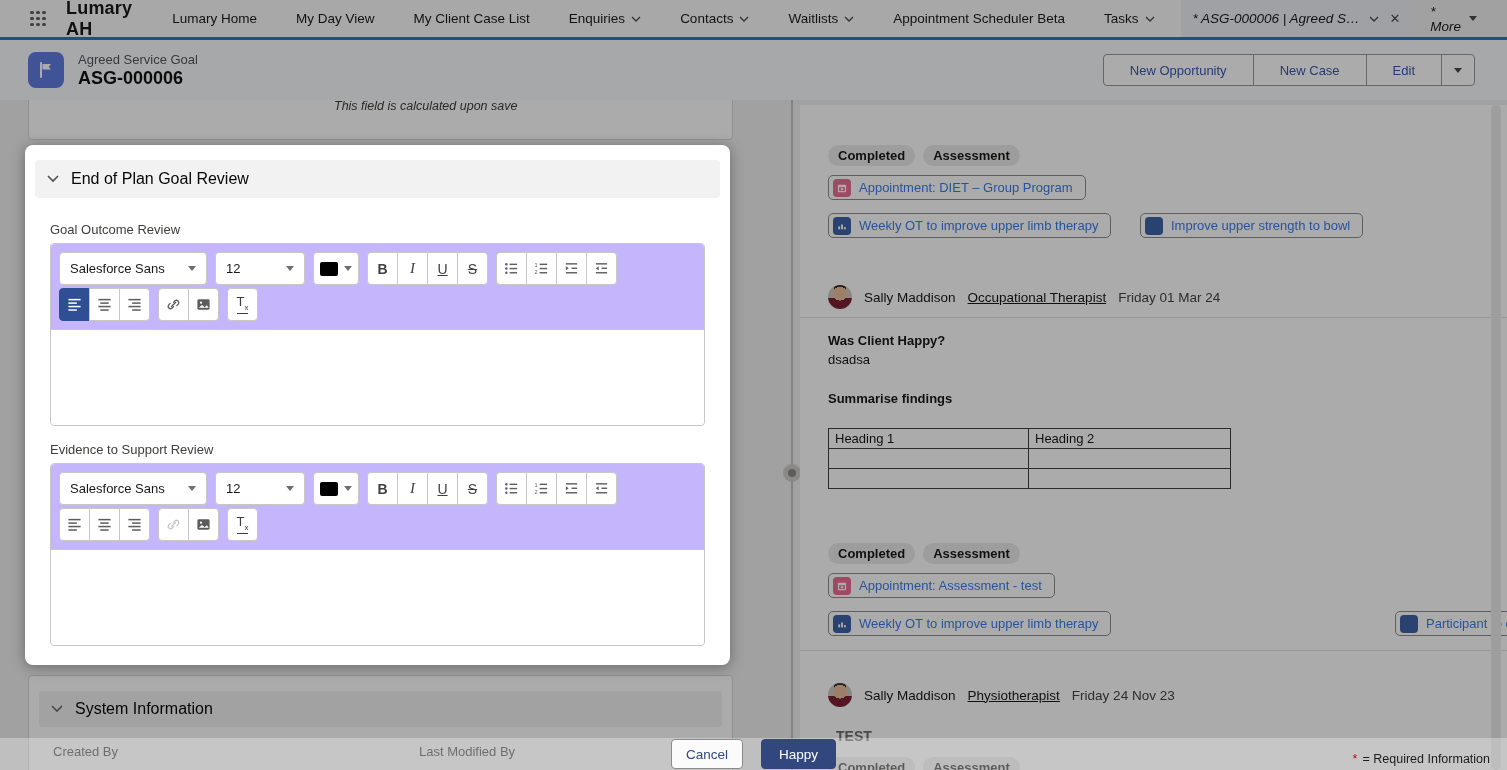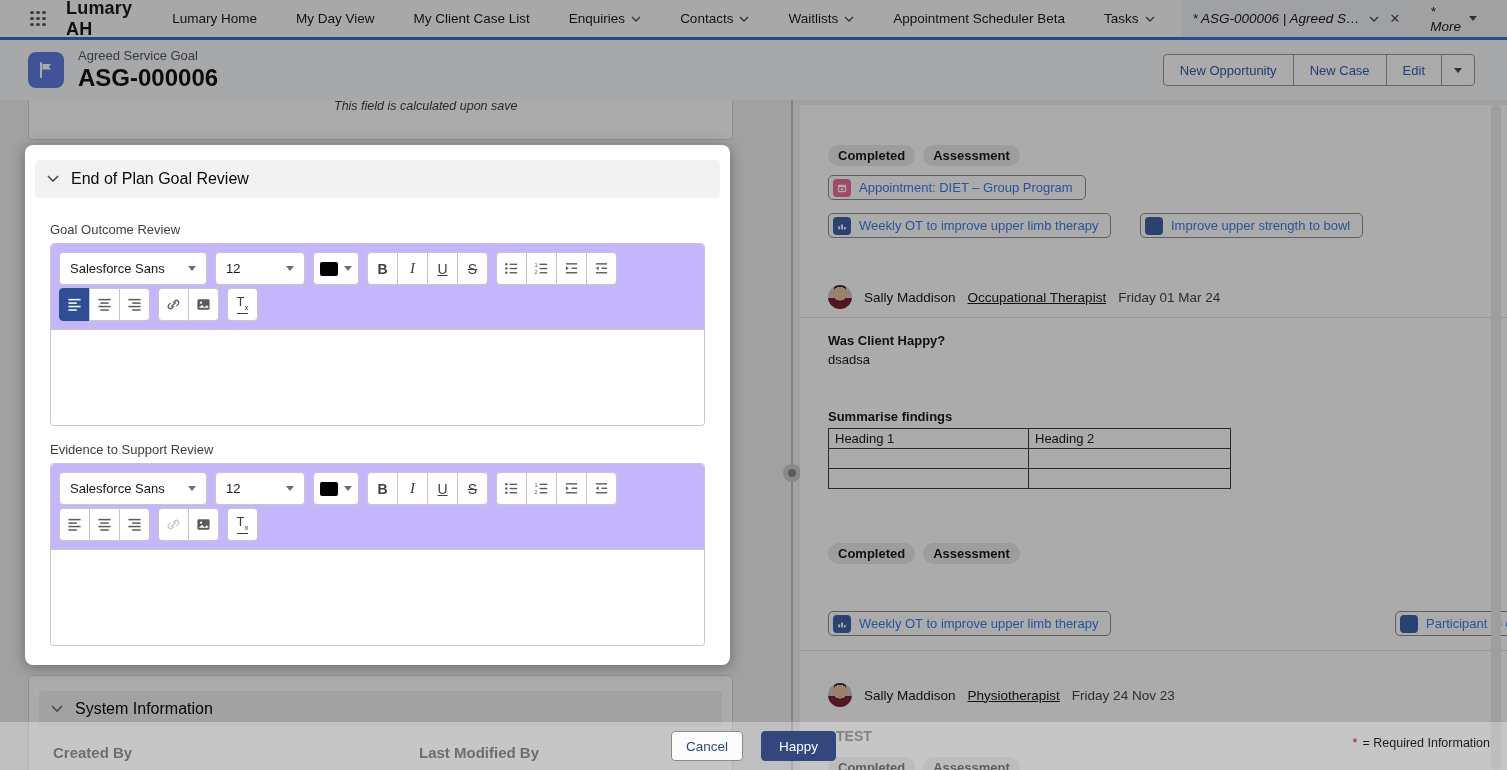--- a/index.html
+++ b/index.html
@@ -19,35 +19,35 @@
   .moretab { margin-left:18px; display:flex; align-items:center; gap:8px; font-size:13.5px; font-style:italic; color:#1a1a1a; cursor:pointer; }
   .tri-down { width:0; height:0; border-left:4.5px solid transparent; border-right:4.5px solid transparent; border-top:5.5px solid #4a4a4a; }
   .pencil { margin-left:auto; margin-right:18px; cursor:pointer; }
   .brandbar { position:absolute; left:0; top:37px; width:1507px; height:3px; background:#3a6fd8; z-index:2; }
 
   
   .rheader { position:absolute; left:0; top:40px; width:1507px; height:60px; background:#fafbfc; display:flex; align-items:center; z-index:2; }
   .objicon { width:36px; height:36px; border-radius:8px; background:#5f7de0; margin-left:28px; display:flex; align-items:center; justify-content:center; }
   .rtitle { margin-left:14px; }
   .rtype { font-size:13px; color:#54565a; }
-  .rname { font-size:24px; font-weight:700; color:#121212; margin-top:1px; }
+  .rname { font-size:18px; font-weight:700; color:#121212; margin-top:1px; }
   .hactions { margin-left:auto; margin-right:32px; display:flex; }
-  .hbtn { height:32px; padding:0 16px; background:#fff; border:1px solid #999; color:#3659ae; font-size:13px; display:flex; align-items:center; cursor:pointer; margin-left:-1px; }
+  .hbtn { height:32px; padding:0 26px; background:#fff; border:1px solid #999; color:#3659ae; font-size:13px; display:flex; align-items:center; cursor:pointer; margin-left:-1px; }
   .hbtn.first { border-radius:4px 0 0 4px; margin-left:0; }
   .hbtn.menu { padding:0 12px; border-radius:0 4px 4px 0; }
   .collapse-tab { position:absolute; right:0; top:45px; width:13px; height:30px; background:#f4f6f9; border:1px solid #b5b5b5; border-right:none; border-radius:8px 0 0 8px; display:flex; align-items:center; justify-content:center; cursor:pointer; }
   .tri-left { width:0; height:0; border-top:5px solid transparent; border-bottom:5px solid transparent; border-right:6px solid #5b7fb5; }
 
   
   .content { position:absolute; left:0; top:100px; width:1507px; height:670px; z-index:1; }
   .lcard-top { position:absolute; left:28px; top:-12px; width:705px; height:52px; background:#fff; border:1px solid #d8d6d4; border-radius:0 0 4px 4px; }
   .helper { position:absolute; left:334px; top:-1px; font-size:12.5px; font-style:italic; color:#3e3e3c; }
   .lcard-bottom { position:absolute; left:28px; top:575px; width:705px; height:130px; background:#fff; border:1px solid #d8d6d4; border-radius:4px; }
   .secbar { background:#f3f2f2; border-radius:4px; display:flex; align-items:center; gap:12px; padding:0 12px; height:36px; font-size:16px; color:#080707; }
-  .syslabels { position:absolute; left:24px; top:68px; width:660px; display:flex; font-size:15px; color:#3e3e3c;font-weight:bold; }
+  .syslabels { position:absolute; left:24px; top:68px; width:660px; display:flex; font-size:13px; color:#3e3e3c; }
   .splitter { position:absolute; left:791px; top:0; width:2px; height:670px; background:#c4c2c0; }
   .split-handle { position:absolute; left:783px; top:364px; width:18px; height:18px; border-radius:50%; background:#cfcdcb; display:flex; align-items:center; justify-content:center; cursor:col-resize; }
   .split-handle i { width:8px; height:8px; border-radius:50%; background:#8c8a88; }
 
   
   .rpanel { position:absolute; left:800px; top:5px; width:707px; height:665px; background:#fff; overflow:hidden; }
   .pillrow { position:absolute; display:flex; gap:8px; }
   .pill { background:#ecebea; border-radius:11px; padding:3px 10px; font-size:13px; font-weight:700; color:#181818; white-space:nowrap; }
   .chip { position:absolute; display:inline-flex; align-items:center; gap:8px; height:25px; padding:0 12px 0 4px; background:#fff; border:1px solid #8f8d8b; border-radius:5px; font-size:13px; color:#3d7de8; cursor:pointer; white-space:nowrap; }
   .cicon { width:18px; height:18px; border-radius:4px; flex:none; }
@@ -95,21 +95,21 @@
   .tbtn b { font-weight:700; }
   .tbtn .it { font-style:italic; font-family:"Liberation Serif",serif; font-size:15px; }
   .tbtn u { text-decoration:underline; }
   .tbtn .st { text-decoration:line-through; }
   .tbtn .tx { font-size:13px; border-bottom:1.5px solid #3e3e3c; line-height:13px; }
   .tbtn .tx sub { font-size:8px; }
   .ebody { flex:1; background:#fff; border-top:1px solid #c9c7c5; border-radius:0 0 4px 4px; cursor:text; }
   .colorswatch { width:18px; height:14px; background:#000; border-radius:2px; }
 
   
-  .footer { position:absolute; left:0; right:0; bottom:0; height:48px; background:rgba(255,255,255,0.32); z-index:55; display:flex; align-items:center; justify-content:center; gap:18px; }
+  .footer { position:absolute; left:0; right:0; bottom:0; height:32px; background:rgba(255,255,255,0.32); z-index:55; display:flex; align-items:center; justify-content:center; gap:18px; }
   .fcancel { height:30px; padding:0 14px; background:#fbfbfb; border:1px solid #8b8b8b; border-radius:4px; font-size:13.5px; color:#32477e; cursor:pointer; }
   .fsave { height:30px; padding:0 17px; background:#32477e; border:1px solid #32477e; border-radius:4px; font-size:13.5px; color:#fff; cursor:pointer; }
   .freq { position:absolute; right:17px; top:14px; font-size:12.5px; color:#1c1c1c; }
   .freq .ast { color:#ba0517; margin-right:5px; }
 </style>
 </head>
 <body>
 
 <div id="app">
 
@@ -262,21 +262,21 @@
       <div class="person" style="left:28px; top:180px;">
         <span class="avatar"></span>
         <span>Sally Maddison</span>
         <span class="role">Occupational Therapist</span>
         <span class="pdate">Friday 01 Mar 24</span>
       </div>
       <div class="divline" style="top:212px;"></div>
 
       <div class="qbold" style="left:28px; top:228px;">Was Client Happy?</div>
       <div class="ptext" style="left:28px; top:247px;">dsadsa</div>
-      <div class="qbold" style="left:28px; top:304px;">Summarise findings</div>
+      <div class="qbold" style="left:28px; top:286px;">Summarise findings</div>
 
       <table class="rtable" style="left:28px; top:323px;">
         <tbody>
             <tr>
           <td style="width:200px;">Heading 1</td>
           <td style="width:202px;">Heading 2</td>
         </tr>
         <tr>
           <td></td>
           <td></td>
@@ -285,20 +285,30 @@
           <td></td>
           <td></td>
         </tr>
       </tbody>
         </table>
 
       <div class="pillrow" style="left:28px; top:438px;">
         <span class="pill">Completed</span>
         <span class="pill">Assessment</span>
       </div>
+      <div class="chip" style="left:28px; top:468px;">
+        <span class="cicon event">
+          <svg width="12" height="12" viewBox="0 0 16 16">
+              <rect x="2.5" y="3.5" width="11" height="10" rx="1.2" fill="#fff"></rect>
+              <rect x="4.2" y="7" width="7.6" height="5" fill="#ee6d96"></rect>
+              <circle cx="8" cy="9.5" r="1.6" fill="#fff"></circle>
+            </svg>
+        </span>
+        <span>Appointment: Assessment - test</span>
+      </div>
       <div class="chip" style="left:28px; top:506px;">
         <span class="cicon goal">
           <svg width="12" height="12" viewBox="0 0 16 16">
               <rect x="3" y="8.5" width="2.5" height="4" fill="#fff"></rect>
               <rect x="6.8" y="6" width="2.5" height="6.5" fill="#fff"></rect>
               <rect x="10.6" y="9.5" width="2.5" height="3" fill="#fff"></rect>
             </svg>
         </span>
         <span>Weekly OT to improve upper limb therapy</span>
       </div>

